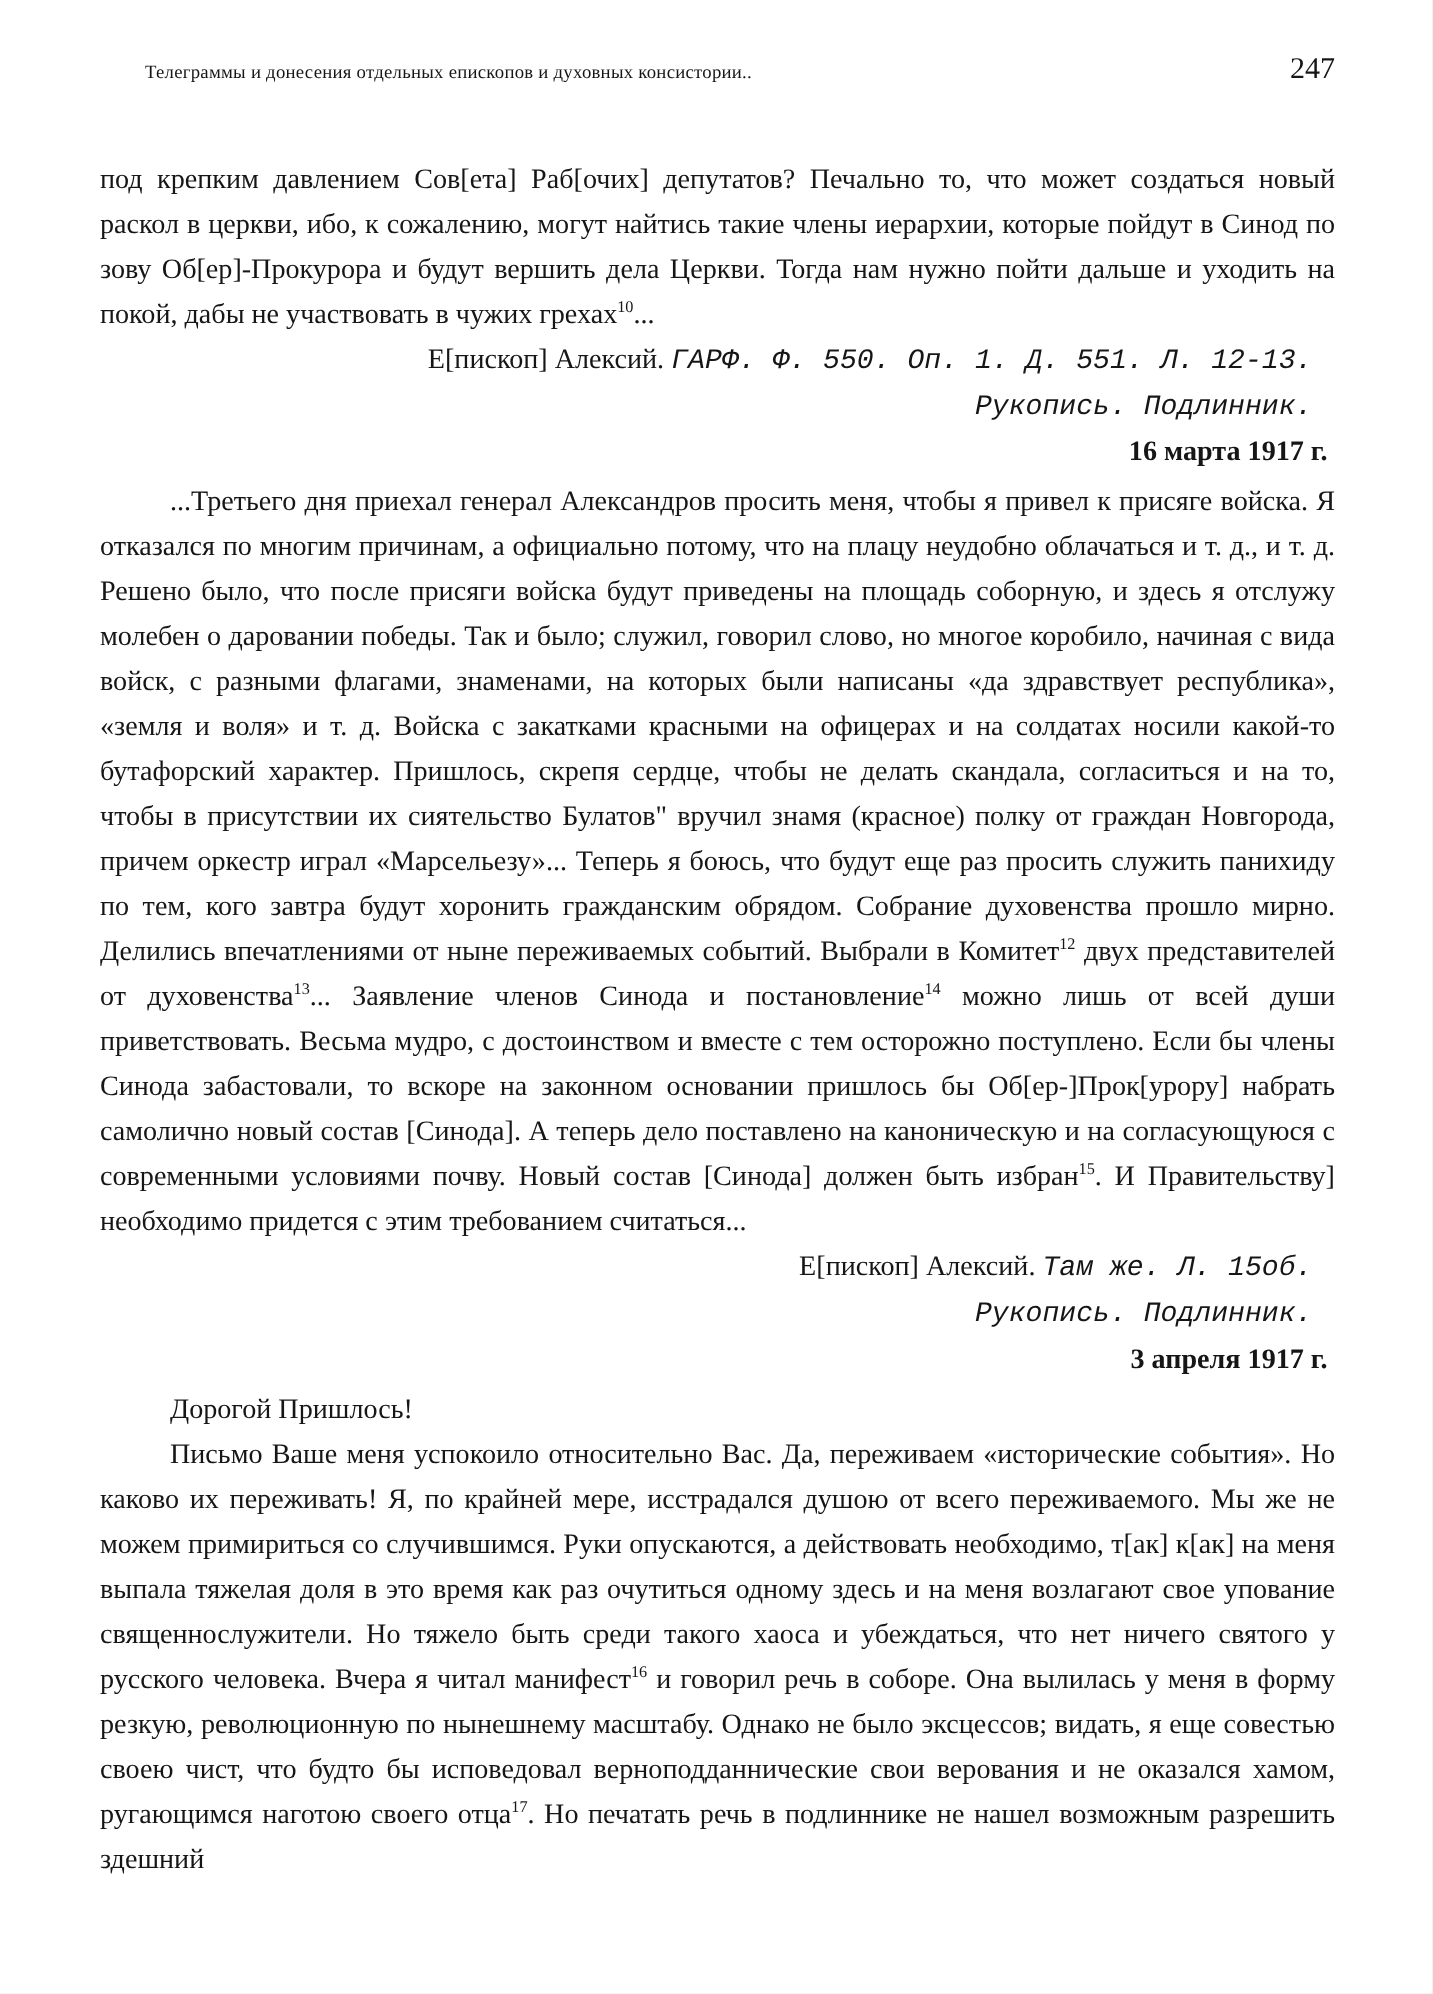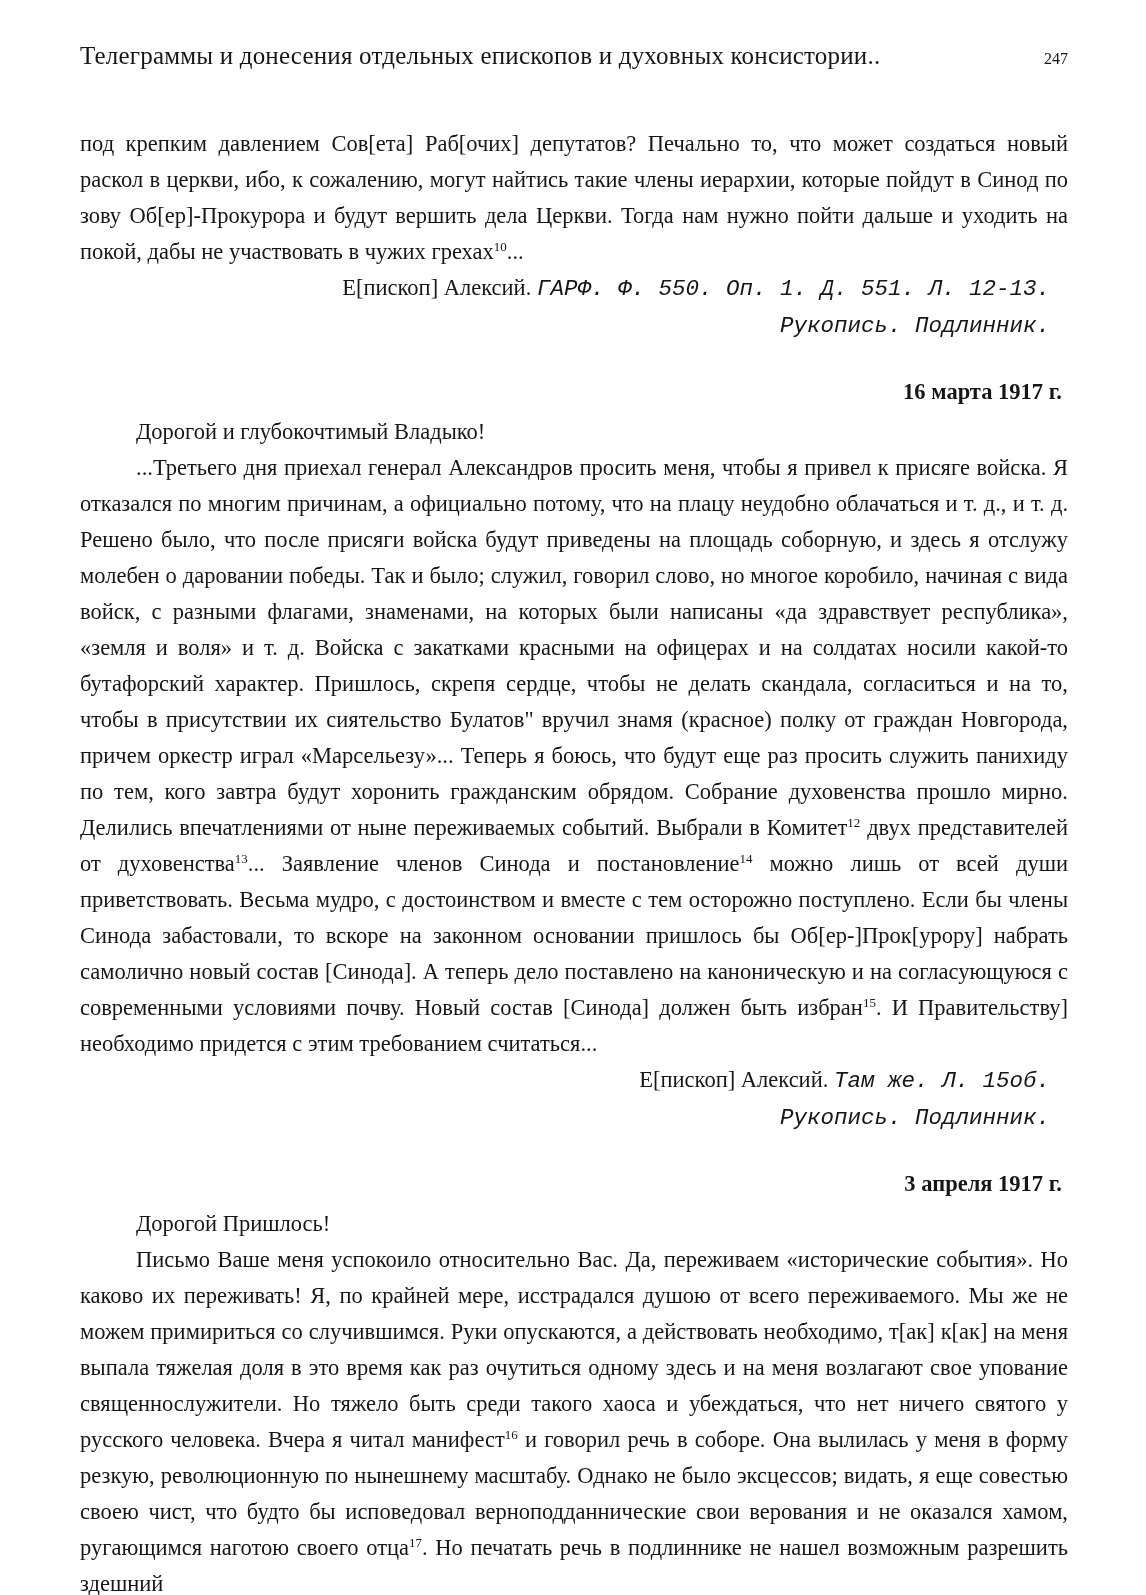--- a/index.html
+++ b/index.html
@@ -18,25 +18,26 @@
     font-family: "Liberation Serif", "DejaVu Serif", serif;
     color: #161616;
   }
   .page-header {
     display: flex;
     justify-content: space-between;
     align-items: baseline;
     margin-bottom: 56px;
   }
   .running-title {
-    font-size: 25px;
+    font-size: 15px;
     letter-spacing: 0.2px;
+    margin-left: 36px;
   }
   .page-number {
-    font-size: 16px;
+    font-size: 24px;
   }
   .page-body {
     font-size: 22.5px;
     line-height: 36px;
     text-align: justify;
   }
   p.block {
     margin: 0;
   }
   p.block.indent {
@@ -47,41 +48,39 @@
     padding-right: 18px;
   }
   p.block-reference .italic {
     font-style: italic;
     font-family: Liberation Mono, monospace;
   }
   p.block-date {
     text-align: right;
     font-weight: bold;
     padding-right: 6px;
-    margin-top: 30px;
     margin-bottom: 4px;
   }
   sup {
     font-size: 13px;
     line-height: 0;
     vertical-align: super;
   }
 </style>
 </head>
 <body>
 
 <div class="page">
   <header class="page-header">
     <span class="running-title">Телеграммы и донесения отдельных епископов и духовных консистории..</span>
     <span class="page-number">247</span>
   </header>
   <main class="page-body" id="page-body">
       <p class="block block-body"><span>под крепким давлением Сов[ета] Раб[очих] депутатов? Печально то, что может создаться новый раскол в церкви, ибо, к сожалению, могут найтись такие члены иерархии, которые пойдут в Синод по зову Об[ер]-Прокурора и будут вершить дела Церкви. Тогда нам нужно пойти дальше и уходить на покой, дабы не участвовать в чужих грехах</span><sup>10</sup><span>...</span></p>
       <p class="block block-reference"><span>Е[пископ] Алексий. </span><span class="italic">ГАРФ. Ф. 550. Оп. 1. Д. 551. Л. 12-13.</span><br><span class="italic">Рукопись. Подлинник.</span></p>
       <p class="block block-date"><span>16 марта 1917 г.</span></p>
-      <p class="block block-body indent"><span>Дорогой и глубокочтимый Владыко!</span></p>
       <p class="block block-body indent"><span>...Третьего дня приехал генерал Александров просить меня, чтобы я привел к присяге войска. Я отказался по многим причинам, а официально потому, что на плацу неудобно облачаться и т. д., и т. д. Решено было, что после присяги войска будут приведены на площадь соборную, и здесь я отслужу молебен о даровании победы. Так и было; служил, говорил слово, но многое коробило, начиная с вида войск, с разными флагами, знаменами, на которых были написаны «да здравствует республика», «земля и воля» и т. д. Войска с закатками красными на офицерах и на солдатах носили какой-то бутафорский характер. Пришлось, скрепя сердце, чтобы не делать скандала, согласиться и на то, чтобы в присутствии их сиятельство Булатов" вручил знамя (красное) полку от граждан Новгорода, причем оркестр играл «Марсельезу»... Теперь я боюсь, что будут еще раз просить служить панихиду по тем, кого завтра будут хоронить гражданским обрядом. Собрание духовенства прошло мирно. Делились впечатлениями от ныне переживаемых событий. Выбрали в Комитет</span><sup>12</sup><span> двух представителей от духовенства</span><sup>13</sup><span>... Заявление членов Синода и постановление</span><sup>14</sup><span> можно лишь от всей души приветствовать. Весьма мудро, с достоинством и вместе с тем осторожно поступлено. Если бы члены Синода забастовали, то вскоре на законном основании пришлось бы Об[ер-]Прок[урору] набрать самолично новый состав [Синода]. А теперь дело поставлено на каноническую и на согласующуюся с современными условиями почву. Новый состав [Синода] должен быть избран</span><sup>15</sup><span>. И Правительству] необходимо придется с этим требованием считаться...</span></p>
       <p class="block block-reference"><span>Е[пископ] Алексий. </span><span class="italic">Там же. Л. 15об.</span><br><span class="italic">Рукопись. Подлинник.</span></p>
       <p class="block block-date"><span>3 апреля 1917 г.</span></p>
       <p class="block block-body indent"><span>Дорогой Пришлось!</span></p>
       <p class="block block-body indent"><span>Письмо Ваше меня успокоило относительно Вас. Да, переживаем «исторические события». Но каково их переживать! Я, по крайней мере, исстрадался душою от всего переживаемого. Мы же не можем примириться со случившимся. Руки опускаются, а действовать необходимо, т[ак] к[ак] на меня выпала тяжелая доля в это время как раз очутиться одному здесь и на меня возлагают свое упование священнослужители. Но тяжело быть среди такого хаоса и убеждаться, что нет ничего святого у русского человека. Вчера я читал манифест</span><sup>16</sup><span> и говорил речь в соборе. Она вылилась у меня в форму резкую, революционную по нынешнему масштабу. Однако не было эксцессов; видать, я еще совестью своею чист, что будто бы исповедовал верноподданнические свои верования и не оказался хамом, ругающимся наготою своего отца</span><sup>17</sup><span>. Но печатать речь в подлиннике не нашел возможным разрешить здешний</span></p>
     </main>
 </div>
 
 </body></html>

